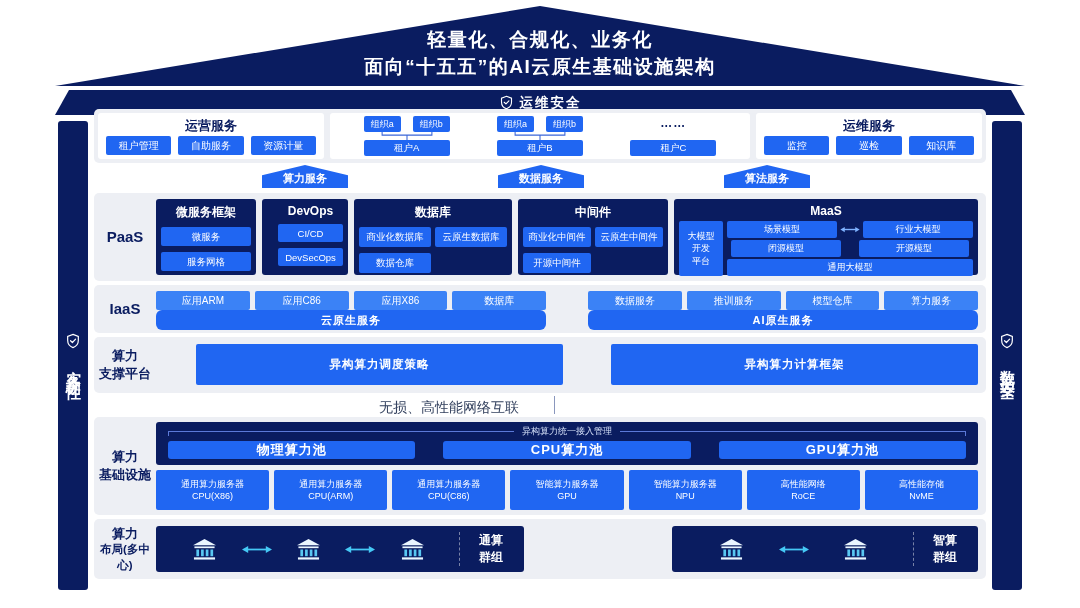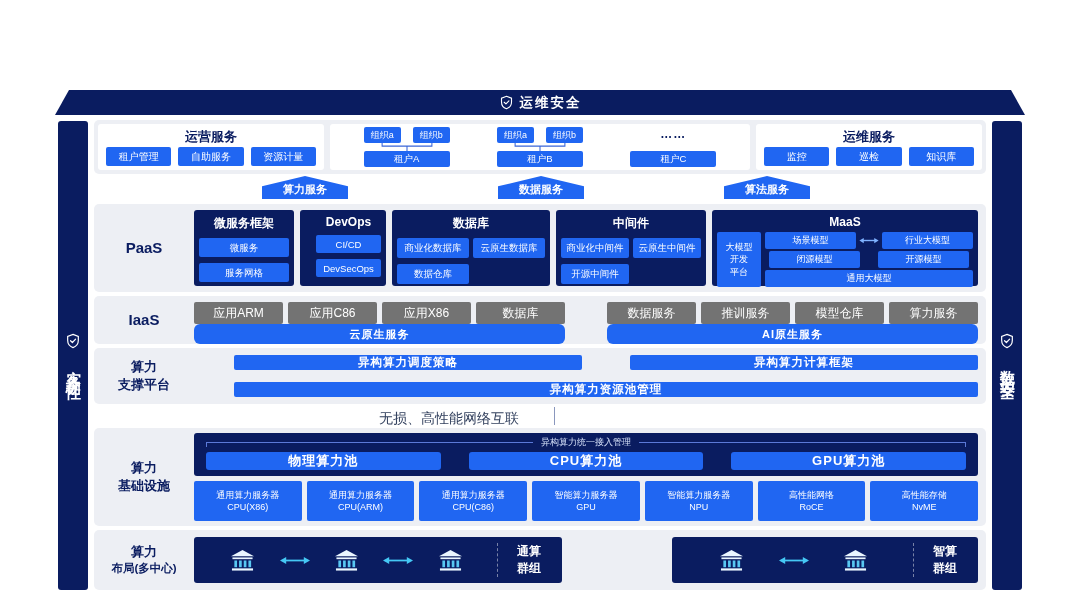--- a/index.html
+++ b/index.html
@@ -20,21 +20,21 @@
   .icon-shield { width:15px; height:15px; display:block; }
 
   
   .pillar { position:absolute; top:121px; width:30px; height:469px; background:#0A1C60; border-radius:3px;
     display:flex; flex-direction:column; align-items:center; justify-content:center; gap:9px; }
   .pillar.left { left:58px; } .pillar.right { left:992px; }
   .pillar .icon-shield { width:16px; height:16px; }
   .vtext { writing-mode:vertical-rl; color:#fff; font-weight:bold; font-size:15px; letter-spacing:5px; }
 
   
-  .main { position:absolute; left:94px; top:120px; width:892px; height:470px; }
+  .main { position:absolute; left:94px; top:109px; width:892px; height:470px; }
   .row { position:absolute; left:0; width:892px; background:#EDEFF4; border-radius:5px; }
 
   
   .ops-row { top:0; height:54px; display:flex; gap:6px; padding:4px; }
   .wbox { background:#fff; border-radius:3px; display:flex; flex-direction:column; align-items:center; justify-content:space-evenly; padding:2px 8px; }
   .op-box,.maint-box { width:226px; }
   .wtitle { color:#0A1C60; font-weight:bold; font-size:13px; }
   .btn-row { display:flex; gap:7px; width:100%; }
   .abtn { flex:1; background:#2066F2; color:#fff; font-size:10px; text-align:center; padding:2.5px 0; border-radius:2px; white-space:nowrap; }
   .tenants-box { flex:1; flex-direction:row; justify-content:space-around; align-items:center; padding:3px 10px; }
@@ -46,21 +46,21 @@
   .ellipsis { color:#0A1C60; font-weight:bold; font-size:12px; letter-spacing:1px; }
 
   
   .arrow-band { position:absolute; top:56px; left:0; width:892px; height:24px; }
   .svc-arrow { position:absolute; top:0; width:86px; height:23px; background:#2066F2;
     clip-path:polygon(50% 0,100% 45%,100% 100%,0 100%,0 45%);
     display:flex; align-items:flex-end; justify-content:center; padding-bottom:2px; color:#fff; font-weight:bold; font-size:11px; }
   .svc-arrow.a1 { left:168px; } .svc-arrow.a2 { left:404px; } .svc-arrow.a3 { left:630px; }
 
   
-  .layer-label { width:100px; flex-shrink:0; display:flex; flex-direction:column; align-items:center; justify-content:center;
+  .layer-label { width:62px; flex-shrink:0; display:flex; flex-direction:column; align-items:center; justify-content:center;
     color:#0A1C60; font-weight:bold; font-size:15px; line-height:1.35; text-align:center; }
   .layer-label .cn { font-size:13px; }
   .layer-label .cn-small { font-size:11.5px; }
 
   
   .paas-row { top:84px; height:88px; display:flex; padding:6px 8px 6px 0; }
   .paas-boxes { flex:1; display:flex; gap:6px; }
   .pbox { background:#0A1C60; border-radius:3px; padding:4px 5px; display:flex; flex-direction:column; gap:6px; }
   .ptitle { text-align:center; color:#fff; font-weight:bold; font-size:12px; padding-top:1px; }
   .pbtn { background:#2066F2; border-radius:2px; color:#fff; font-size:9.5px; text-align:center; padding:3.5px 2px; white-space:nowrap; overflow:hidden; }
@@ -78,29 +78,29 @@
   .maas-r1 .pbtn { flex:1; }
   .harrow { width:20px; height:7px; flex-shrink:0; display:block; }
   .maas-r2 { display:flex; gap:18px; padding:0 4px; }
   .maas-r2 .pbtn { flex:1; }
 
   
   .iaas-row { top:176px; height:48px; display:flex; padding:6px 8px 6px 0; }
   .iaas-groups { flex:1; display:flex; gap:42px; }
   .igroup { flex:1; display:flex; flex-direction:column; justify-content:space-between; }
   .ibtns { display:flex; gap:5px; }
-  .ibtn { flex:1; background:#737373; color:#fff; font-size:12px; text-align:center; padding:2.5px 0; border-radius:2px; }
+  .ibtn { flex:1; background:#3b82f6; color:#fff; font-size:10px; text-align:center; padding:2.5px 0; border-radius:2px; }
   .ibar { background:#2066F2; color:#fff; font-weight:bold; font-size:11px; text-align:center; padding:2.5px 0; border-radius:6px; letter-spacing:1px; }
 
   
   .support-row { top:228px; height:56px; display:flex; padding:7px 8px 7px 0; }
   .support-content { flex:1; display:flex; flex-direction:column; justify-content:space-between; }
   .srow { display:flex; gap:8px; }
   .srow .sbar { flex:1; }
-  .sbar { background:#2066F2; color:#fff; font-weight:bold; font-size:11.5px; text-align:center; padding:0 0; border-radius:2px; letter-spacing:1px;margin-left:40px; }
+  .sbar { background:#2066F2; color:#fff; font-weight:bold; font-size:11.5px; text-align:center; padding:13px 0; border-radius:2px; letter-spacing:1px;margin-left:40px; }
 
   
   .interconnect { position:absolute; top:286px; left:0; width:892px; height:20px; }
   .ic-text { position:absolute; left:270px; top:4px; width:170px; text-align:center; font-size:14px; color:#33415E; }
   .ic-line { position:absolute; left:460px; top:1px; width:1px; height:18px; background:#8A97BD; }
 
   
   .infra-row { top:308px; height:98px; display:flex; padding:5px 8px 5px 0; }
   .infra-content { flex:1; display:flex; flex-direction:column; gap:5px; }
   .infra-box { background:#0A1C60; border-radius:3px; padding:3px 12px 6px; display:flex; flex-direction:column; gap:3px; flex:1; }
@@ -158,20 +158,24 @@
       <polygon points="22,4 17,1 17,7" fill="#7FB2FF"></polygon>
     </symbol>
     <symbol id="orgconn" viewBox="0 0 104 9">
       <path d="M24 0 V3.5 H80 V0 M52 3.5 V9" stroke="#3B66D8" stroke-width="1.2" fill="none"></path>
     </symbol>
   </defs>
 </svg>
 
 <div class="page">
 
+  <div class="pediment">
+    <div class="roof-line">轻量化、合规化、业务化</div>
+    <div class="roof-line">面向“十五五”的AI云原生基础设施架构</div>
+  </div>
 
   <div class="sec-bar">
     <svg class="icon-shield">
         <use href="#shield"></use>
       </svg>
     <span>运维安全</span>
   </div>
 
   <div class="pillar left">
     <svg class="icon-shield">
@@ -338,21 +342,20 @@
     <div class="row support-row">
       <div class="layer-label">
         <span class="cn">算力</span>
         <span class="cn">支撑平台</span>
       </div>
       <div class="support-content">
         <div class="srow">
           <div class="sbar">异构算力调度策略</div>
           <div class="sbar">异构算力计算框架</div>
         </div>
-        <div class="sbar">异构算力资源池管理</div>
       </div>
     </div>
 
     <div class="interconnect">
       <span class="ic-text">无损、高性能网络互联</span>
       <span class="ic-line"></span>
     </div>
 
     <div class="row infra-row">
       <div class="layer-label">

